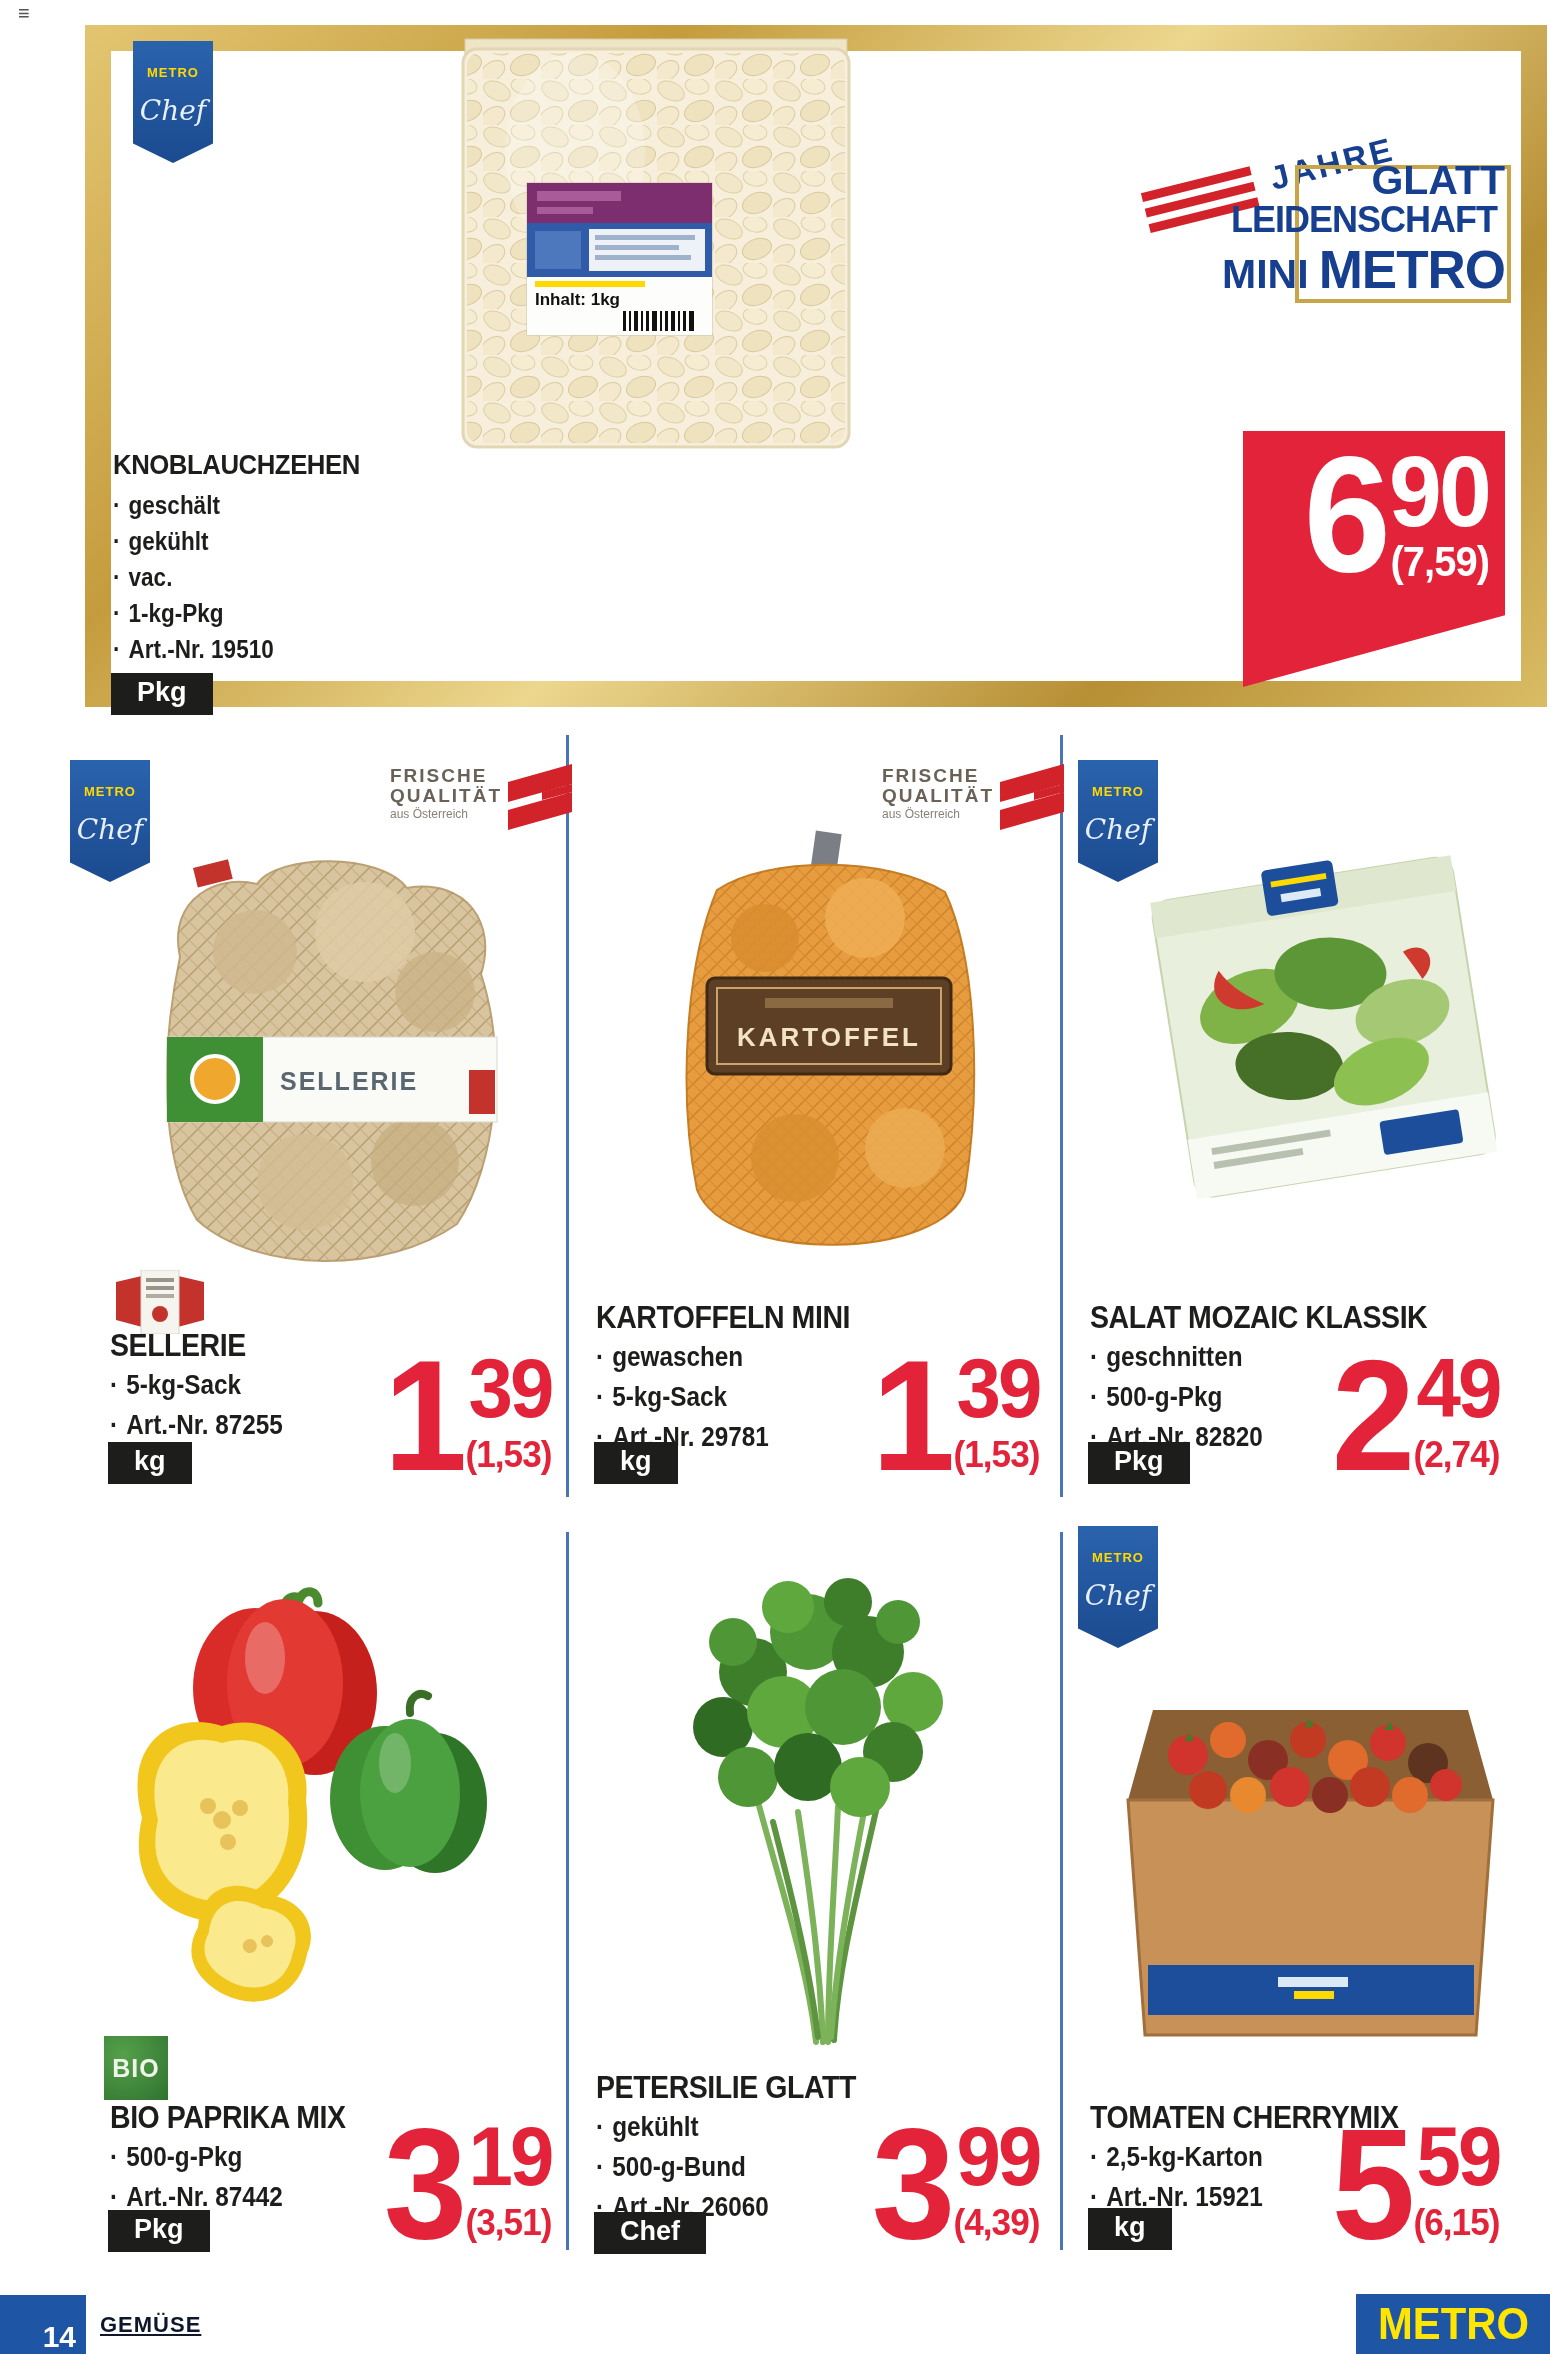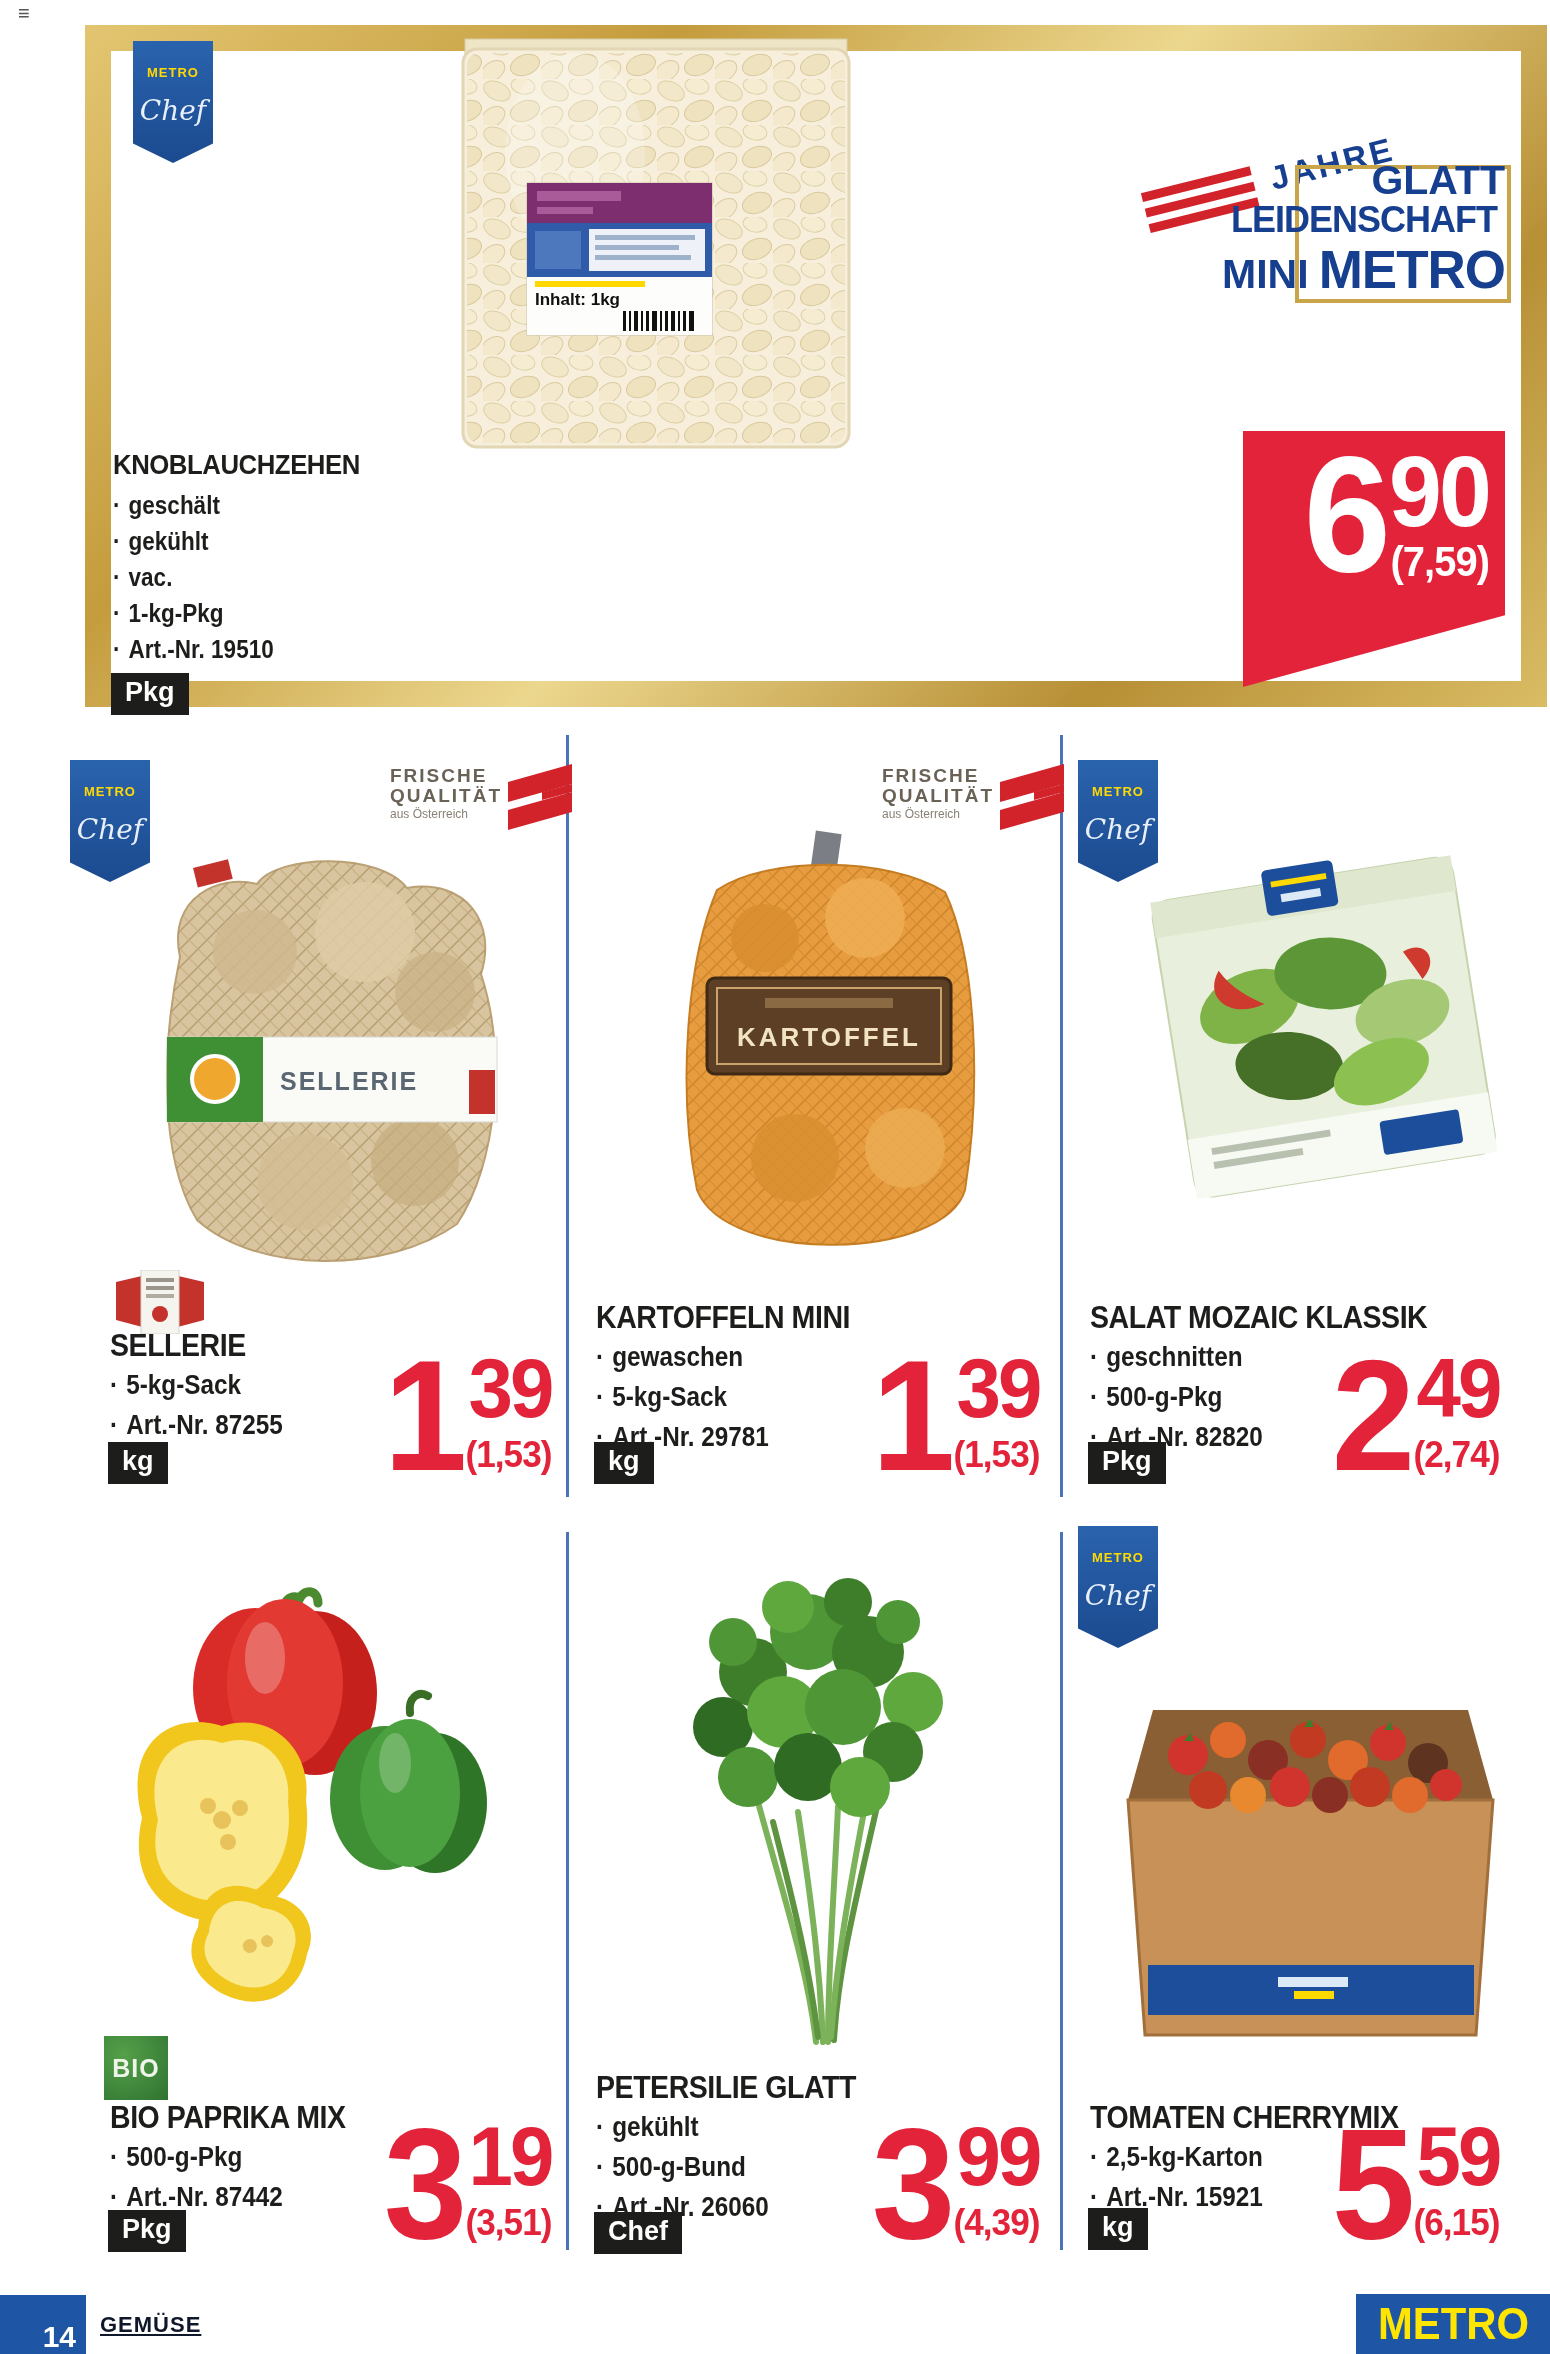--- a/index.html
+++ b/index.html
@@ -50,21 +50,21 @@
 
   
   .product-title{position:absolute;font-size:31px;font-weight:900;letter-spacing:-0.5px;
     transform:scaleX(.92);transform-origin:left;white-space:nowrap;}
   .bullet{position:absolute;font-size:27px;font-weight:700;line-height:1;white-space:nowrap;
     transform:scaleX(.9);transform-origin:left;}
   .bullet::before{content:"·";font-weight:900;margin-right:9px;}
   .f-title{font-size:28px;}
   .f-bullet{font-size:25px;}
   .unit-badge{position:absolute;background:#1d1d1b;color:#fff;font-size:27px;font-weight:700;
-    padding:4px 14px 7px;display:inline-block;}
+    padding:4px 26px 7px;display:inline-block;}
 
   
   .price{position:absolute;display:flex;align-items:flex-start;color:#e2233a;font-weight:900;
     transform:scaleX(.95);transform-origin:right;}
   .price-main{font-size:158px;line-height:118px;letter-spacing:-8px;}
   .price-col{display:flex;flex-direction:column;align-items:flex-end;margin-left:6px;}
   .price-sup{font-size:84px;line-height:64px;letter-spacing:-3px;}
   .price-alt{font-size:37px;line-height:37px;margin-top:16px;letter-spacing:-1px;font-weight:700;}
 
   

